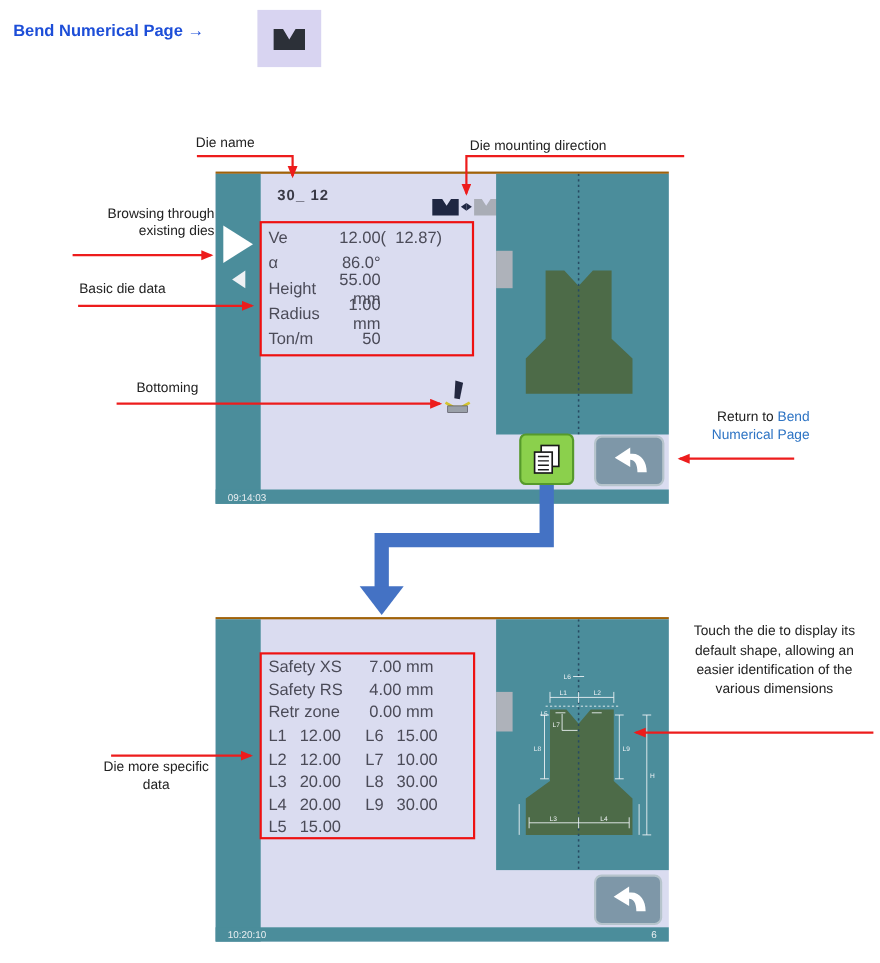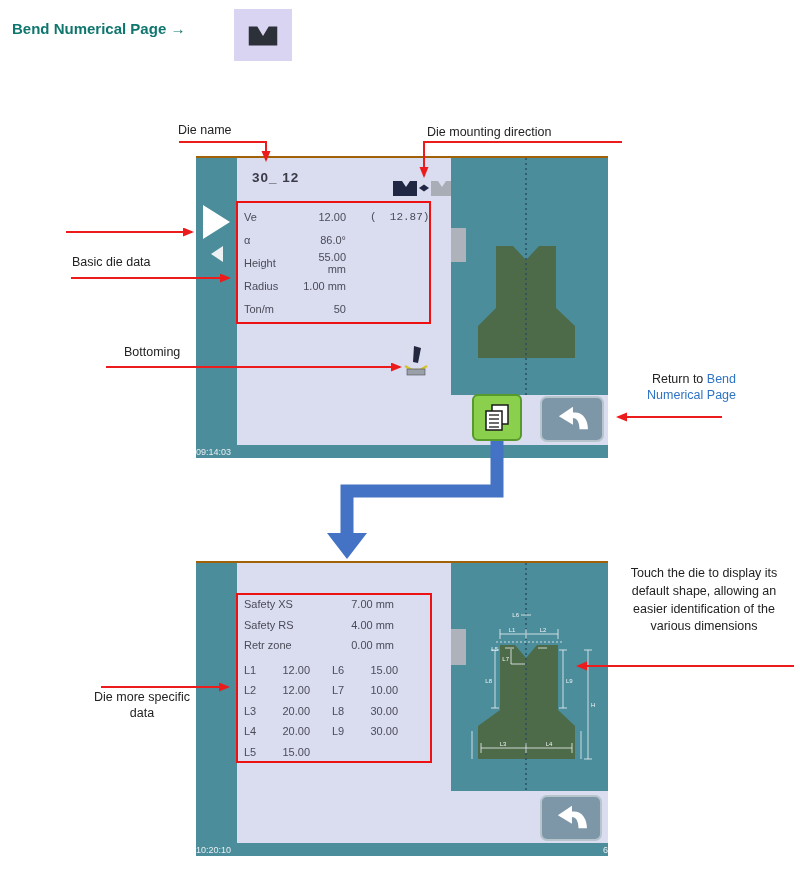--- a/index.html
+++ b/index.html
@@ -1,52 +1,52 @@
 <!DOCTYPE html>
 <html><head>
 <meta charset="utf-8">
 <style>
   html,body{margin:0;padding:0;background:#fff;}
   #page{position:relative;width:800px;height:875px;background:#ffffff;overflow:hidden;
         font-family:"Liberation Sans","DejaVu Sans",sans-serif;}
   .abs{position:absolute;}
   
-  .toplink{position:absolute;left:12px;top:20px;font-size:15px;font-weight:bold;color:#0f766e;}
+  .toplink{position:absolute;left:12px;top:20px;font-size:15px;font-weight:bold;color:#1d4ed8;}
   .die-icon-btn{position:absolute;left:234px;top:9px;width:58px;height:52px;background:#d8d4f1;
         border:none;display:flex;align-items:center;justify-content:center;cursor:pointer;}
   
   .ann{position:absolute;font-size:12.5px;color:#222;line-height:1.3;text-align:right;}
   .ann .blue{color:#2e74c4;}
   
   .shot{position:absolute;background:#dadcf0;border-top:2px solid #a16207;}
   .sidebar{position:absolute;left:0;top:0;width:41px;height:100%;background:#4b8d9b;}
   .tri-r{position:absolute;left:7px;top:47px;width:0;height:0;
          border-top:17px solid transparent;border-bottom:17px solid transparent;border-left:27px solid #ffffff;}
   .tri-l{position:absolute;left:15px;top:88px;width:0;height:0;
          border-top:8px solid transparent;border-bottom:8px solid transparent;border-right:12px solid #eef1f4;}
   .panel{position:absolute;left:255px;top:0;background:#4b8d9b;}
   .grayrect{position:absolute;background:#aeb2ba;}
   .shot-title{position:absolute;left:56px;top:12px;font-size:13.5px;font-weight:bold;color:#3a3a46;letter-spacing:1px;}
   .redbox{position:absolute;border:2px solid #ee1111;}
-  .datarows{position:absolute;font-size:11px;color:#4b4b58;}
+  .datarows{position:absolute;font-size:15px;color:#4b4b58;}
   .drow{display:flex;height:23px;align-items:center;}
   .drow .lab{width:56px;}
   .drow .val{width:46px;text-align:right;}
-  .drow .ext{margin-left:24px;white-space:pre;font-family:Liberation Mono, monospace;}
+  .drow .ext{margin-left:0;white-space:pre;}
   .drow2{display:flex;height:20.5px;align-items:flex-start;}
   .drow2 .lab{width:86px;}
   .drow2 .val{width:64px;text-align:right;}
   .lrow{display:flex;height:20.5px;align-items:center;}
   .lrow .l{width:26px;}
   .lrow .lv{width:40px;text-align:right;}
   .lrow .r{width:26px;margin-left:22px;}
   .lrow .rv{width:40px;text-align:right;}
   .statusbar{position:absolute;left:0;bottom:0;width:100%;height:13px;background:#4b8d9b;
              color:#e9eef1;font-size:9px;display:flex;align-items:center;justify-content:space-between;
-             padding:0 0;box-sizing:border-box;}
+             padding:0 11px;box-sizing:border-box;}
   .greenbtn{position:absolute;width:50px;height:47px;background:#8bd04c;border:2px solid #569a2b;
             border-radius:6px;display:flex;align-items:center;justify-content:center;cursor:pointer;padding:0;}
   .returnbtn{position:absolute;width:64px;height:46px;background:#7e97a8;border:2px solid #b6c4cc;
              border-radius:7px;display:flex;align-items:center;justify-content:center;cursor:pointer;padding:0;}
   #overlay{position:absolute;left:0;top:0;pointer-events:none;z-index:40;}
 </style>
 </head>
 <body>
 
 <div id="page">
@@ -56,20 +56,21 @@
     <span>→</span>
   </div>
   <button class="die-icon-btn">
     <svg width="40" height="38" viewBox="0 0 40 40">
       <path d="M5,11 L14,11 L20,21 L26,11 L35,11 L35,31 L5,31 Z" fill="#2c3038"></path>
     </svg>
   </button>
 
   <div class="ann" style="left:178px;top:122px;">Die name</div>
   <div class="ann" style="left:427px;top:124px;">Die mounting direction</div>
+  <div class="ann" style="left:67px;top:186px;width:128px;">Browsing through existing dies</div>
   <div class="ann" style="left:72px;top:254px;">Basic die data</div>
   <div class="ann" style="left:124px;top:344px;">Bottoming</div>
   <div class="ann" style="left:624px;top:371px;width:112px;">
     <span>Return to </span><span class="blue">Bend Numerical Page</span>
   </div>
   <div class="ann" style="left:90px;top:643px;width:104px;text-align:center;margin-top:46px;">Die more specific data</div>
   <div class="ann" style="left:613px;top:565px;width:182px;text-align:center;line-height:1.42;">Touch the die to display its default shape, allowing an easier identification of the various dimensions</div>
 
   <div class="shot" style="left:196px;top:156px;width:412px;height:300px;">
     <div class="sidebar">

